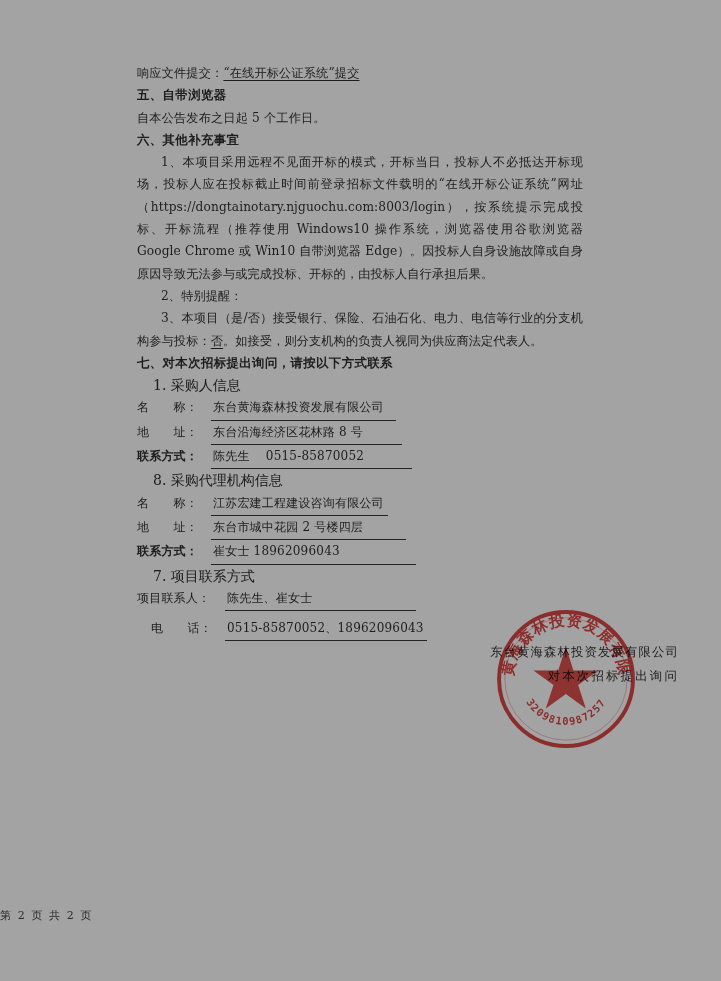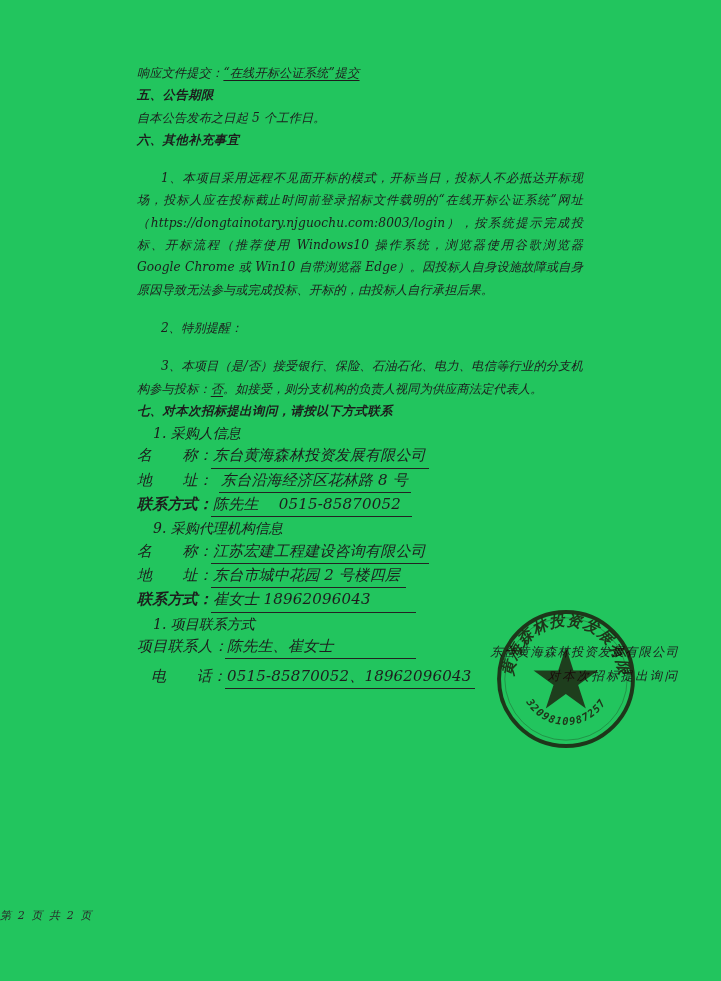--- a/index.html
+++ b/index.html
@@ -12,22 +12,21 @@
     height: 981px;
     position: relative;
     overflow: hidden;
     font-family: "DejaVu Sans", sans-serif;
     color: #1b1b1b;
   }
 
   #page {
     position: absolute;
     inset: 0;
-    background: #22c55e;
-    font-style: italic;
+    background: #a3a3a3;
   }
 
   
   #doc-body {
     position: absolute;
     left: 137px;
     top: 62px;
     width: 446px;
   }
 
@@ -49,31 +48,31 @@
     text-justify: inter-character;
     font-family: "DejaVu Serif", "Liberation Serif", serif;
   }
 
   .heading {
     font-weight: 700;
     font-size: 12.4px;
     letter-spacing: 0.4px;
   }
 
-  .indent { text-indent: 24px; margin-top: 16px; }
+  .indent { text-indent: 24px; }
 
   .u {
     text-decoration: underline;
     text-underline-offset: 3px;
     text-decoration-thickness: 1px;
   }
 
   
   .form-row {
-    font-size: 15px;
+    font-size: 12px;
     line-height: 22.3px;
     display: flex;
     align-items: baseline;
     font-family: "DejaVu Serif", "Liberation Serif", serif;
     color: #1d1d1d;
   }
   .form-label {
     display: inline-block;
     width: 74px;
     flex: 0 0 74px;
@@ -81,21 +80,21 @@
     letter-spacing: 0.2px;
   }
   .form-label.bold { font-weight: 700; }
   .form-value {
     border-bottom: 1px solid #232323;
     padding: 0 3px 1px 2px;
     white-space: pre;
     letter-spacing: 0.2px;
   }
   .w-name  { min-width: 180px; }
-  .w-addr  { min-width: 186px; margin-left: 8px; }
+  .w-addr  { min-width: 186px; }
   .w-tel   { min-width: 196px; }
   .w-name2 { min-width: 172px; }
   .w-addr2 { min-width: 190px; }
   .w-tel2  { min-width: 200px; }
   .w-per   { min-width: 186px; }
   .w-phone { min-width: 190px; margin-top: 6px; }
 
   .sub-num {
     padding-left: 16px;
     font-size: 14px;
@@ -146,21 +145,21 @@
 </style>
 </head>
 <body>
 
 <div id="page">
 
   <div id="doc-body">
 
     <div class="line"><span>响应文件提交：</span><span class="u">“在线开标公证系统”提交</span></div>
 
-    <div class="line heading">五、公告期限</div>
+    <div class="line heading">五、自带浏览器</div>
     <div class="line">自本公告发布之日起 5 个工作日。</div>
 
     <div class="line heading">六、其他补充事宜</div>
 
     <div class="para indent">1、本项目采用远程不见面开标的模式，开标当日，投标人不必抵达开标现场，投标人应在投标截止时间前登录招标文件载明的“在线开标公证系统”网址（https://dongtainotary.njguochu.com:8003/login），按系统提示完成投标、开标流程（推荐使用 Windows10 操作系统，浏览器使用谷歌浏览器 Google Chrome 或 Win10 自带浏览器 Edge）。因投标人自身设施故障或自身原因导致无法参与或完成投标、开标的，由投标人自行承担后果。</div>
 
     <div class="para indent">2、特别提醒：</div>
 
     <div class="para indent"><span>3、本项目（是/否）接受银行、保险、石油石化、电力、电信等行业的分支机构参与投标：</span><span class="u">否</span><span>。如接受，则分支机构的负责人视同为供应商法定代表人。</span></div>
 
@@ -173,35 +172,35 @@
     </div>
     <div class="form-row">
       <span class="form-label">地　　址：</span>
       <span class="form-value w-addr">东台沿海经济区花林路 8 号</span>
     </div>
     <div class="form-row">
       <span class="form-label bold">联系方式：</span>
       <span class="form-value w-tel">陈先生　 0515-85870052</span>
     </div>
 
-    <div class="sub-num">9. 采购代理机构信息</div>
+    <div class="sub-num">8. 采购代理机构信息</div>
     <div class="form-row">
       <span class="form-label">名　　称：</span>
       <span class="form-value w-name2">江苏宏建工程建设咨询有限公司</span>
     </div>
     <div class="form-row">
       <span class="form-label">地　　址：</span>
       <span class="form-value w-addr2">东台市城中花园 2 号楼四层</span>
     </div>
     <div class="form-row">
       <span class="form-label bold">联系方式：</span>
       <span class="form-value w-tel2">崔女士 18962096043</span>
     </div>
 
-    <div class="sub-num">1. 项目联系方式</div>
+    <div class="sub-num">7. 项目联系方式</div>
     <div class="form-row">
       <span class="form-label" style="width:88px;flex:0 0 88px;">项目联系人：</span>
       <span class="form-value w-per">陈先生、崔女士</span>
     </div>
     <div class="form-row">
       <span class="form-label" style="width:88px;flex:0 0 88px;padding-left:14px;box-sizing:border-box;">电　　话：</span>
       <span class="form-value w-phone">0515-85870052、18962096043</span>
     </div>
 
   </div>

